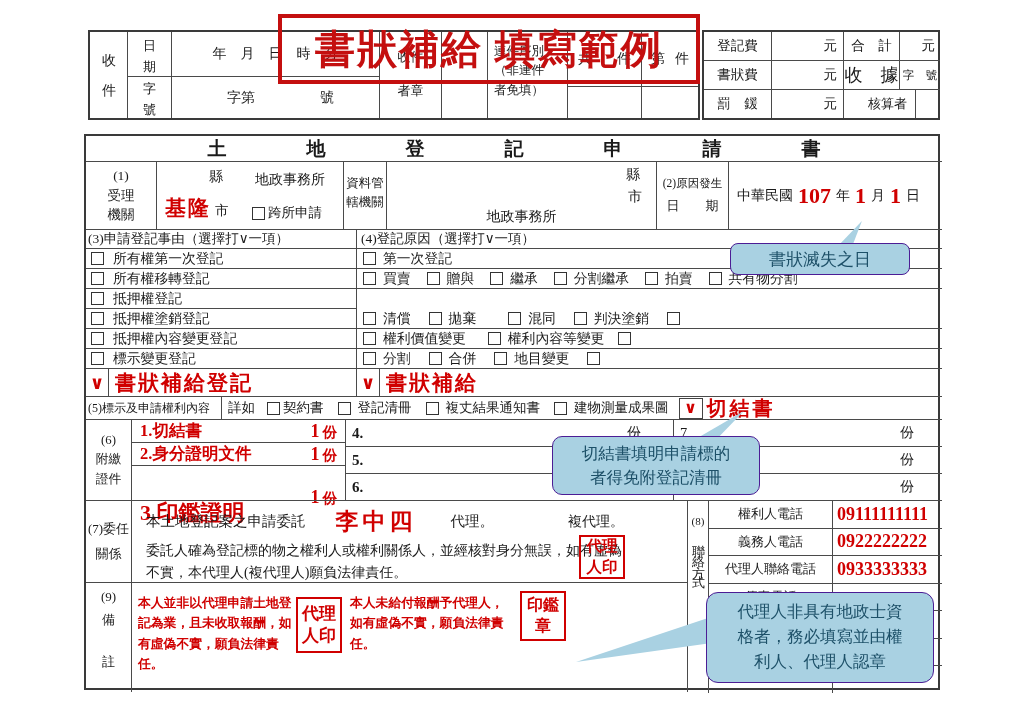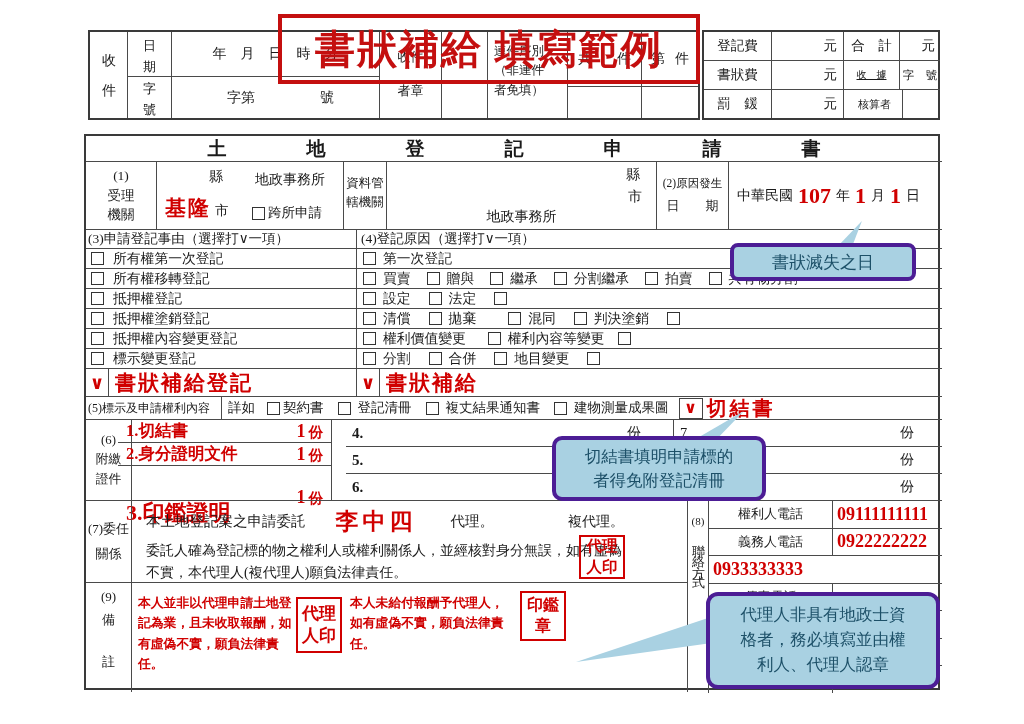--- a/index.html
+++ b/index.html
@@ -11,21 +11,21 @@
   .bt{border-top:1px solid #4a4a4a;}
   .tbl{border:2px solid #3a3a3a;}
   .red{color:#d00000;}
   .b{font-weight:bold;}
   .fx{display:flex;align-items:center;}
   .fxc{display:flex;align-items:center;justify-content:center;}
   .col{display:flex;flex-direction:column;}
   .cb{display:inline-block;width:11px;height:11px;border:1.2px solid #333;background:#fff;flex:none;}
   .ck{color:#d00000;font-weight:bold;font-size:18px;line-height:1;}
   .wrap2{word-break:break-all;line-height:1.6;text-align:center;}
-  .bubble{position:absolute;background:#a9d1e2;color:#1d5068;border:4px solid #4c1d95;
+  .bubble{position:absolute;background:#a9d1e2;color:#1d5068;border:1px solid #4c1d95;
           font-family:"DejaVu Sans","Liberation Sans",sans-serif;z-index:60;
           display:flex;flex-direction:column;align-items:center;justify-content:center;}
   .tail{position:absolute;background:#a9d1e2;z-index:59;}
   .stamp{border:2.5px solid #d00000;color:#d00000;font-weight:bold;display:flex;align-items:center;justify-content:center;background:transparent;}
   .item{display:inline-flex;align-items:center;}
   .item .cb{margin-right:7px;}
 </style>
 </head>
 <body>
 
@@ -68,26 +68,26 @@
 
   <div class="abs tbl" style="left:702px;top:30px;width:238px;height:90px;">
 
     <div class="abs br bb fxc" style="left:0;top:0;width:68px;height:29px;font-size:13.5px;">登記費</div>
     <div class="abs br bb fx" style="left:68px;top:0;width:72px;height:29px;justify-content:flex-end;padding-right:6px;font-size:13.5px;">元</div>
     <div class="abs br bb fxc" style="left:140px;top:0;width:56px;height:29px;font-size:13.5px;">合　計</div>
     <div class="abs bb fx" style="left:196px;top:0;width:40px;height:29px;justify-content:flex-end;padding-right:5px;font-size:13.5px;">元</div>
 
     <div class="abs br bb fxc" style="left:0;top:29px;width:68px;height:29px;font-size:13.5px;">書狀費</div>
     <div class="abs br bb fx" style="left:68px;top:29px;width:72px;height:29px;justify-content:flex-end;padding-right:6px;font-size:13.5px;">元</div>
-    <div class="abs br bb fxc" style="left:140px;top:29px;width:56px;height:29px;font-size:10px;text-decoration:underline;">收　據</div>
+    <div class="abs br bb fxc" style="left:140px;top:29px;width:56px;height:29px;font-size:18px;">收　據</div>
     <div class="abs bb fxc" style="left:196px;top:29px;width:40px;height:29px;font-size:11.5px;white-space:nowrap;">字　號</div>
 
     <div class="abs br fxc" style="left:0;top:58px;width:68px;height:28px;font-size:13.5px;">罰　鍰</div>
     <div class="abs br fx" style="left:68px;top:58px;width:72px;height:28px;justify-content:flex-end;padding-right:6px;font-size:13.5px;">元</div>
-    <div class="abs br fxc" style="left:143px;top:58px;width:56px;height:28px;font-size:11px;font-family:Liberation Serif, serif;">核算者</div>
+    <div class="abs br fxc" style="left:156px;top:58px;width:56px;height:28px;font-size:13px;font-family:Liberation Serif, serif;">核算者</div>
     <div class="abs fxc" style="left:196px;top:58px;width:40px;height:28px;font-size:13.5px;"></div>
   </div>
 
   <div class="abs fxc" style="left:278px;top:14px;width:422px;height:70px;border:4px solid #c40f0f;z-index:50;">
     <span class="red b" style="color:#c40f0f;font-size:40px;letter-spacing:2px;white-space:nowrap;">書狀補給 填寫範例</span>
   </div>
 
   <div class="abs tbl" style="left:84px;top:134px;width:856px;height:556px;">
 
     <div class="abs bb" style="left:0;top:0;width:856px;height:26px;text-align:center;font-size:19px;font-weight:bold;letter-spacing:80px;padding-left:80px;line-height:26px;white-space:nowrap;overflow:hidden;">土地登記申請書</div>
@@ -191,34 +191,20 @@
         </span>
       <span class="item" style="margin-right:16px;">
           <span class="cb"></span>
           <span>拍賣</span>
         </span>
       <span class="item" style="margin-right:16px;">
           <span class="cb"></span>
           <span>共有物分割</span>
         </span>
     </div>
-    <div class="abs bb fx" style="left:271px;top:153px;width:585px;height:20px;padding-left:6px;font-size:13.8px;">
-      <span class="item" style="margin-right:18px;">
-          <span class="cb"></span>
-          <span>設定</span>
-        </span>
-      <span class="item" style="margin-right:18px;">
-          <span class="cb"></span>
-          <span>法定</span>
-        </span>
-      <span class="item">
-          <span class="cb"></span>
-          <span></span>
-        </span>
-    </div>
     <div class="abs bb fx" style="left:271px;top:173px;width:585px;height:20px;padding-left:6px;font-size:13.8px;">
       <span class="item" style="margin-right:18px;">
           <span class="cb"></span>
           <span>清償</span>
         </span>
       <span class="item" style="margin-right:32px;">
           <span class="cb"></span>
           <span>拋棄</span>
         </span>
       <span class="item" style="margin-right:18px;">
@@ -297,21 +283,21 @@
           <span class="ck" style="font-size:16px;">∨</span>
         </span>
       <span class="red b" style="font-size:20px;letter-spacing:3px;">切結書</span>
     </div>
 
     <div class="abs br col" style="left:0;top:284px;width:46px;height:80px;justify-content:center;text-align:center;font-size:12.8px;line-height:1.5;">
       <div>(6)</div>
       <div>附繳</div>
       <div>證件</div>
     </div>
-    <div class="abs br col" style="left:32px;top:284px;width:214px;height:80px;">
+    <div class="abs br col" style="left:46px;top:284px;width:214px;height:80px;">
       <div class="bb fx" style="flex:1;padding:0 8px;justify-content:space-between;">
         <span class="red b" style="font-size:16.5px;">1.切結書</span>
         <span class="red b"><span style="font-size:18px;">1</span><span style="font-size:14.5px;margin-left:3px;">份</span></span>
       </div>
       <div class="bb fx" style="flex:1;padding:0 8px;justify-content:space-between;">
         <span class="red b" style="font-size:16.5px;">2.身分證明文件</span>
         <span class="red b"><span style="font-size:18px;">1</span><span style="font-size:14.5px;margin-left:3px;">份</span></span>
       </div>
       <div class="fx" style="flex:1;padding:0 8px;justify-content:space-between;">
         <span class="red b" style="font-size:22px;margin-top:32px;">3.印鑑證明</span>
@@ -388,20 +374,21 @@
       <div class="abs col" style="left:21px;top:0;width:233px;height:192px;">
         <div class="fx bb" style="flex:1;">
           <span class="br fxc" style="width:123px;height:100%;font-size:13px;">權利人電話</span>
           <span class="red b fx" style="flex:1;padding-left:4px;font-size:18px;height:100%;">09111111111</span>
         </div>
         <div class="fx bb" style="flex:1;">
           <span class="br fxc" style="width:123px;height:100%;font-size:13px;">義務人電話</span>
           <span class="red b fx" style="flex:1;padding-left:4px;font-size:18px;height:100%;">0922222222</span>
         </div>
         <div class="fx bb" style="flex:1;">
+          <span class="br fxc" style="width:123px;height:100%;font-size:13px;">代理人聯絡電話</span>
           <span class="red b fx" style="flex:1;padding-left:4px;font-size:18px;height:100%;">0933333333</span>
         </div>
         <div class="fx bb" style="flex:1;">
           <span class="br fxc" style="width:123px;height:100%;font-size:13px;">傳真電話</span>
           <span class="fx" style="flex:1;padding-left:4px;height:100%;"></span>
         </div>
         <div class="fx bb" style="flex:1;">
           <span class="br fxc" style="width:123px;height:100%;font-size:13px;"></span>
           <span class="fx" style="flex:1;height:100%;"></span>
         </div>

